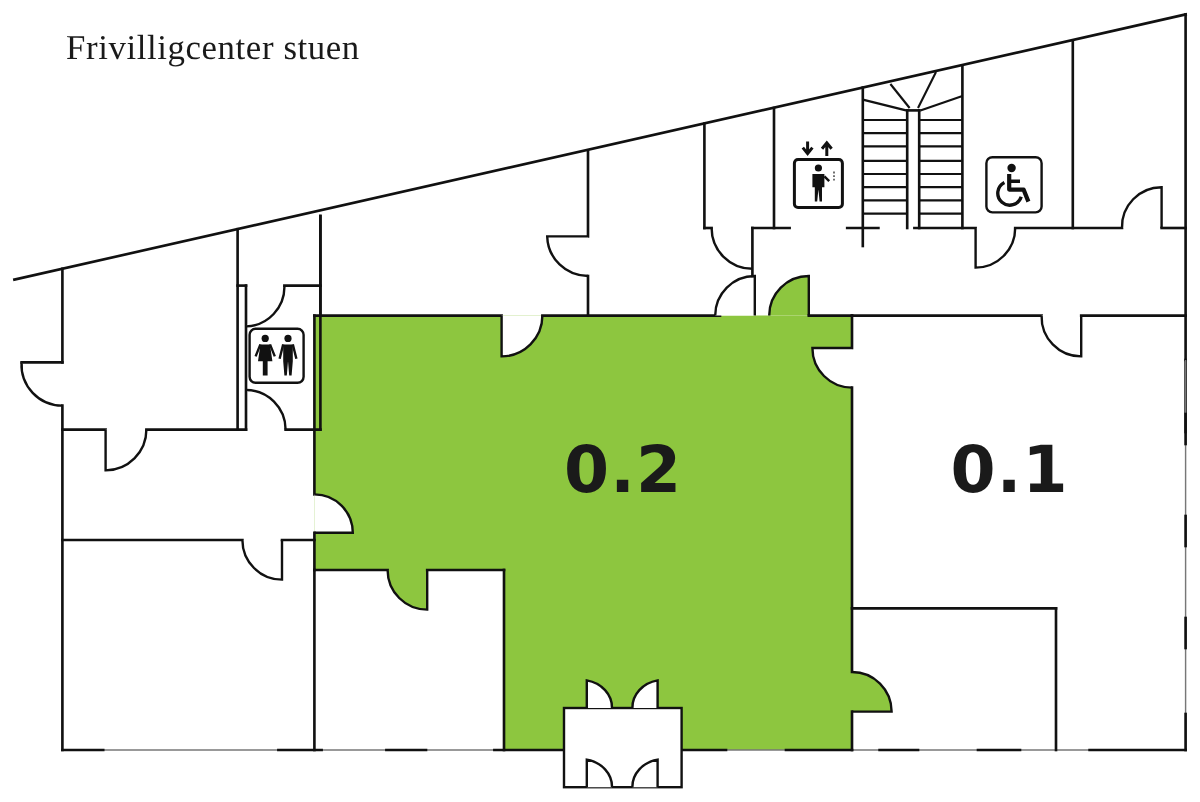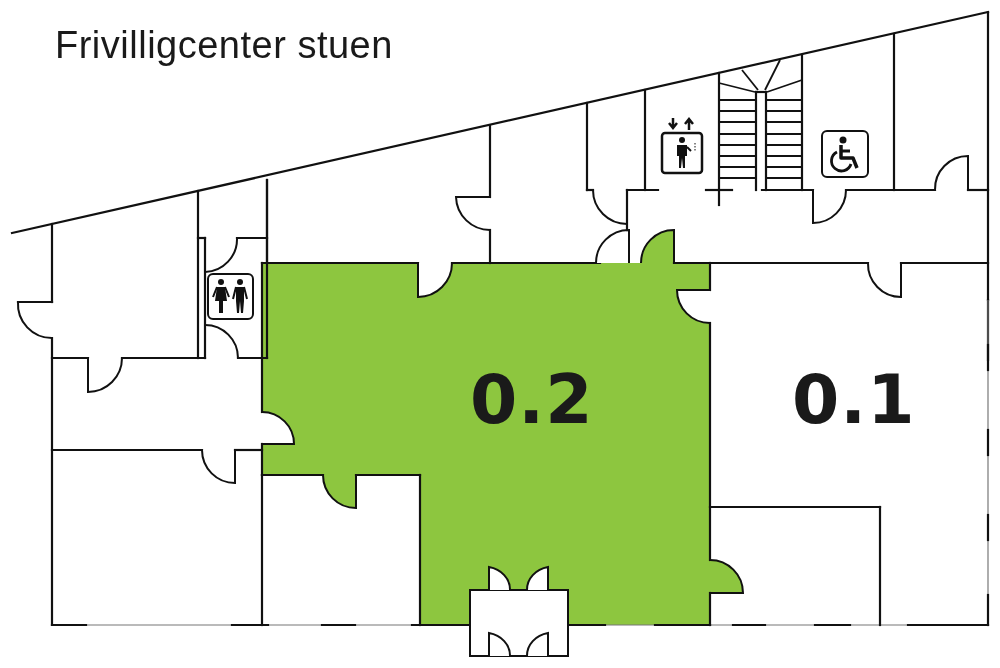--- a/index.html
+++ b/index.html
@@ -1,23 +1,23 @@
 <!DOCTYPE html>
 <html><head>
 <meta charset="utf-8">
 <style>
   html,body{margin:0;padding:0;background:#ffffff;}
   body{width:1000px;height:668px;position:relative;overflow:hidden;font-family:"DejaVu Sans",sans-serif;}
-  #title{position:absolute;left:55px;top:24px;font-family:Liberation Sans, sans-serif;font-size:38px;color:#1a1a1a;letter-spacing:0.5px;font-weight:normal;}
+  #title{position:absolute;left:55px;top:24px;font-family:Liberation Serif, serif;font-size:29px;color:#1a1a1a;letter-spacing:0.5px;font-weight:normal;}
   svg#plan{position:absolute;left:0;top:0;}
   .wall{stroke:#111;stroke-width:2.2;fill:none;stroke-linecap:square;}
   .thin{stroke:#777;stroke-width:1.2;fill:none;}
   .door{stroke:#111;stroke-width:2;fill:#fff;}
   .doorg{stroke:#111;stroke-width:2;fill:#8dc63f;}
-  .room-label{position:absolute;font-family:"DejaVu Sans",sans-serif;font-weight:bold;font-size:68px;color:#1a1a1a;letter-spacing:1px;}
+  .room-label{position:absolute;font-family:"DejaVu Sans",sans-serif;font-weight:bold;font-size:54px;color:#1a1a1a;letter-spacing:1px;}
   .sign{position:absolute;background:#fff;border:2px solid #111;border-radius:6px;box-sizing:border-box;}
 </style>
 </head>
 <body>
 
 <div id="title">Frivilligcenter stuen</div>
 
 <svg id="plan" width="1000" height="668" viewBox="0 0 1000 668">
 
   <polygon points="262,263 710,263 710,625 420,625 420,475 262,475" fill="#8dc63f" stroke="none"></polygon>

